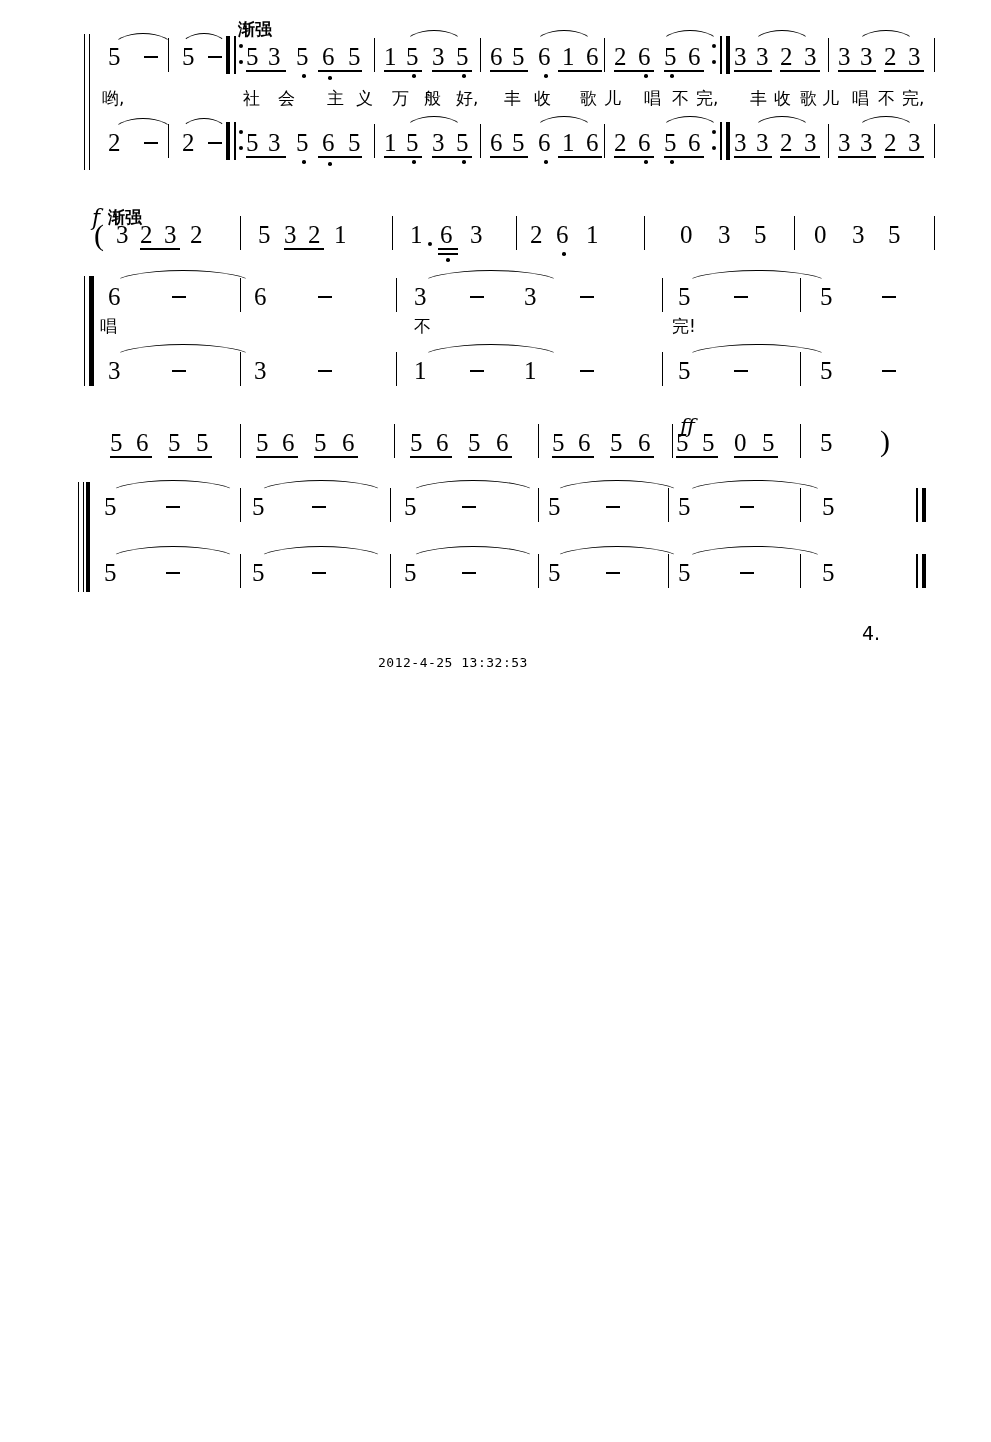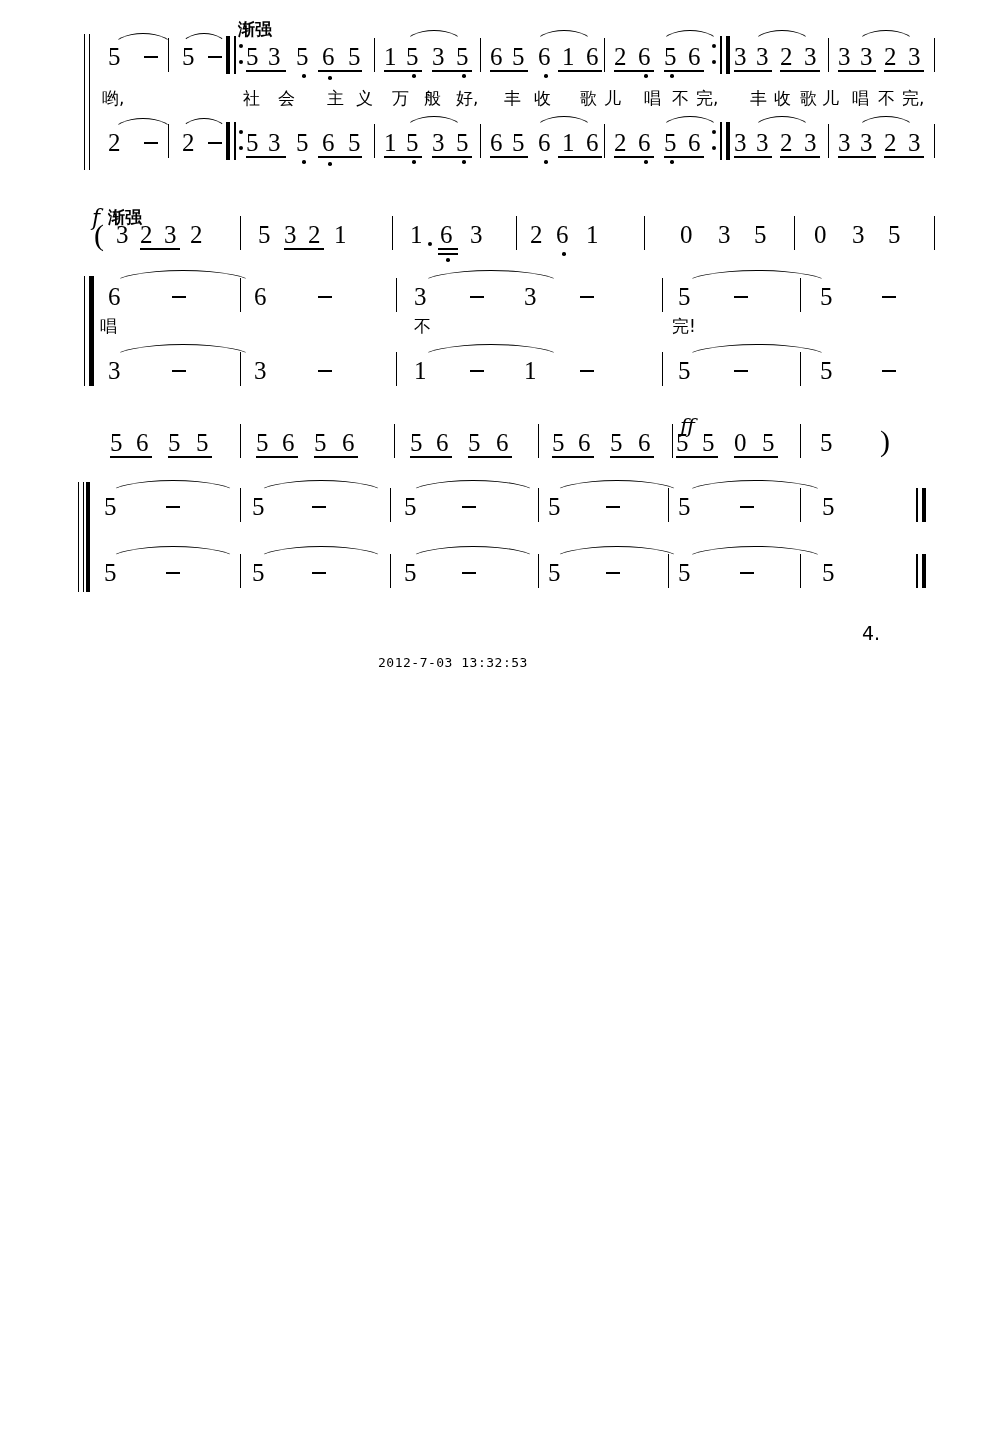--- a/index.html
+++ b/index.html
@@ -443,15 +443,15 @@
   <div class="abs num" style="left:678px;top:560px;">5</div>
   <div class="dash" style="left:740px;top:572px;"></div>
   <div class="bar" style="left:800px;top:554px;height:34px;"></div>
 
   <div class="abs num" style="left:822px;top:560px;">5</div>
 
   <div class="thin" style="left:916px;top:554px;height:34px;"></div>
   <div class="heavy" style="left:922px;top:554px;height:34px;"></div>
 
   <div class="pageno" style="left:862px;top:622px;">4.</div>
-  <div class="timestamp" style="left:378px;top:655px;">2012-7-03 13:32:53</div>
+  <div class="timestamp" style="left:378px;top:655px;">2012-4-25 13:32:53</div>
 
 </div>
 
 </body></html>

